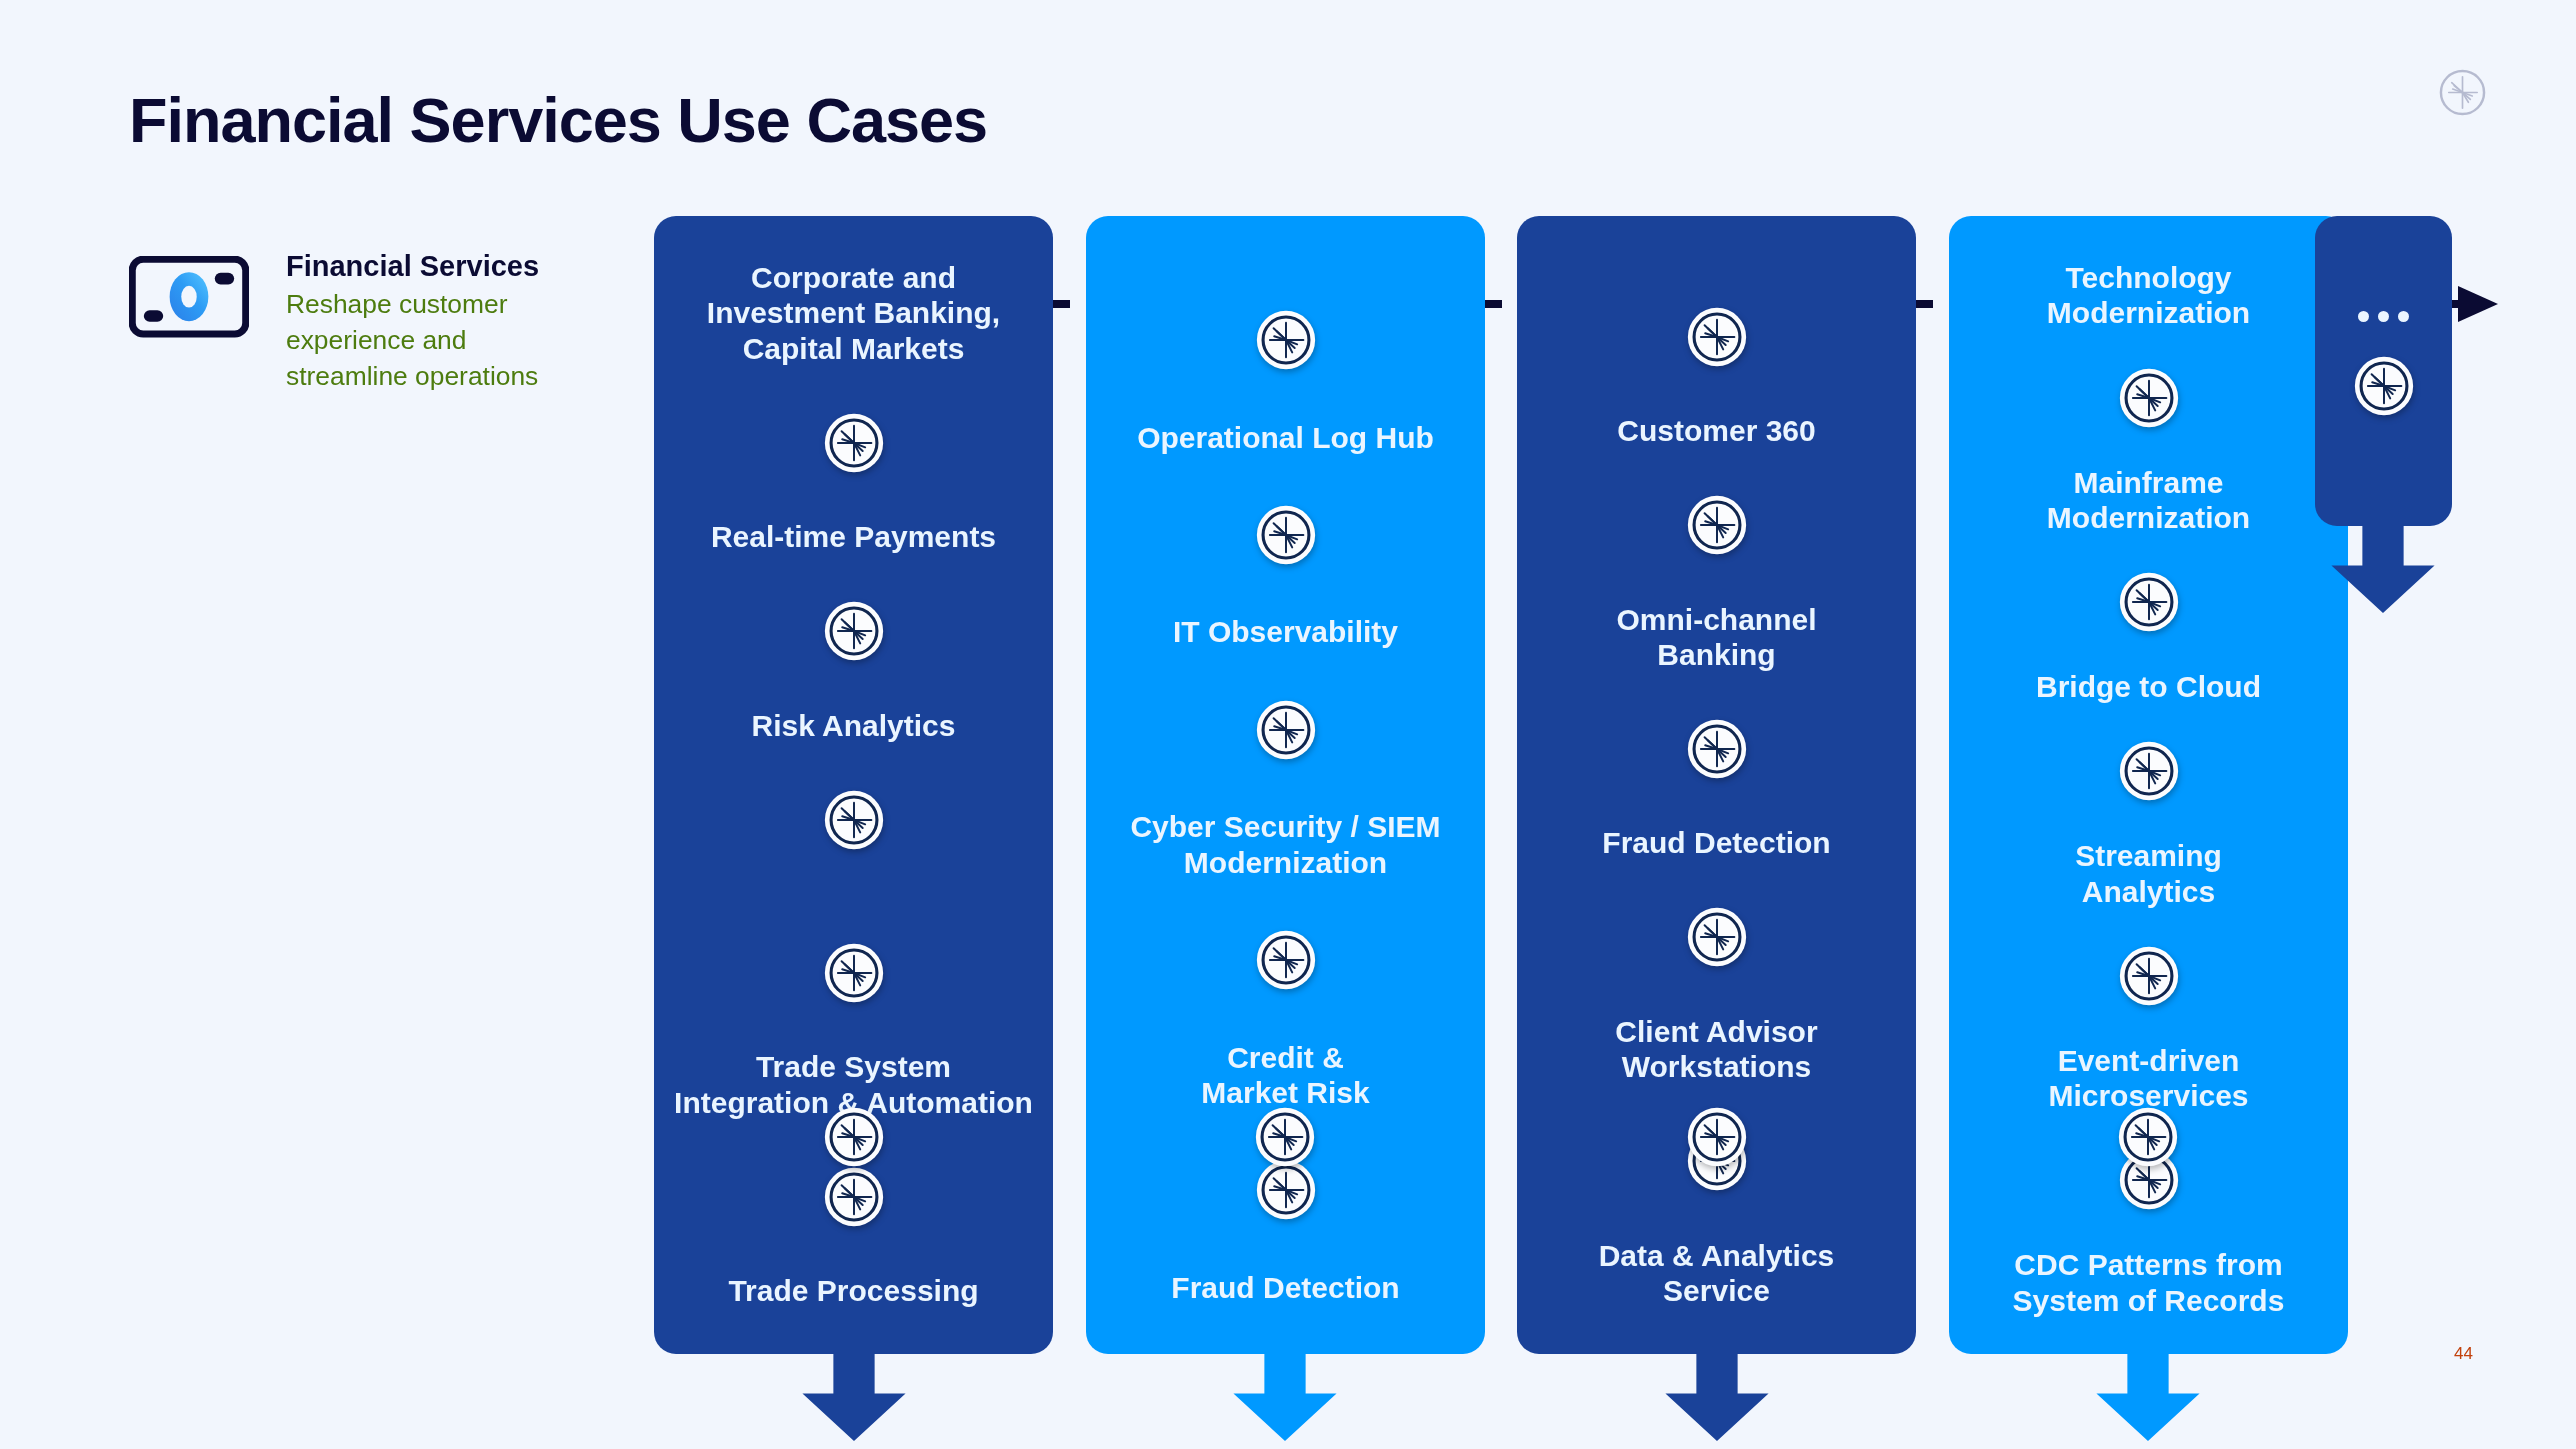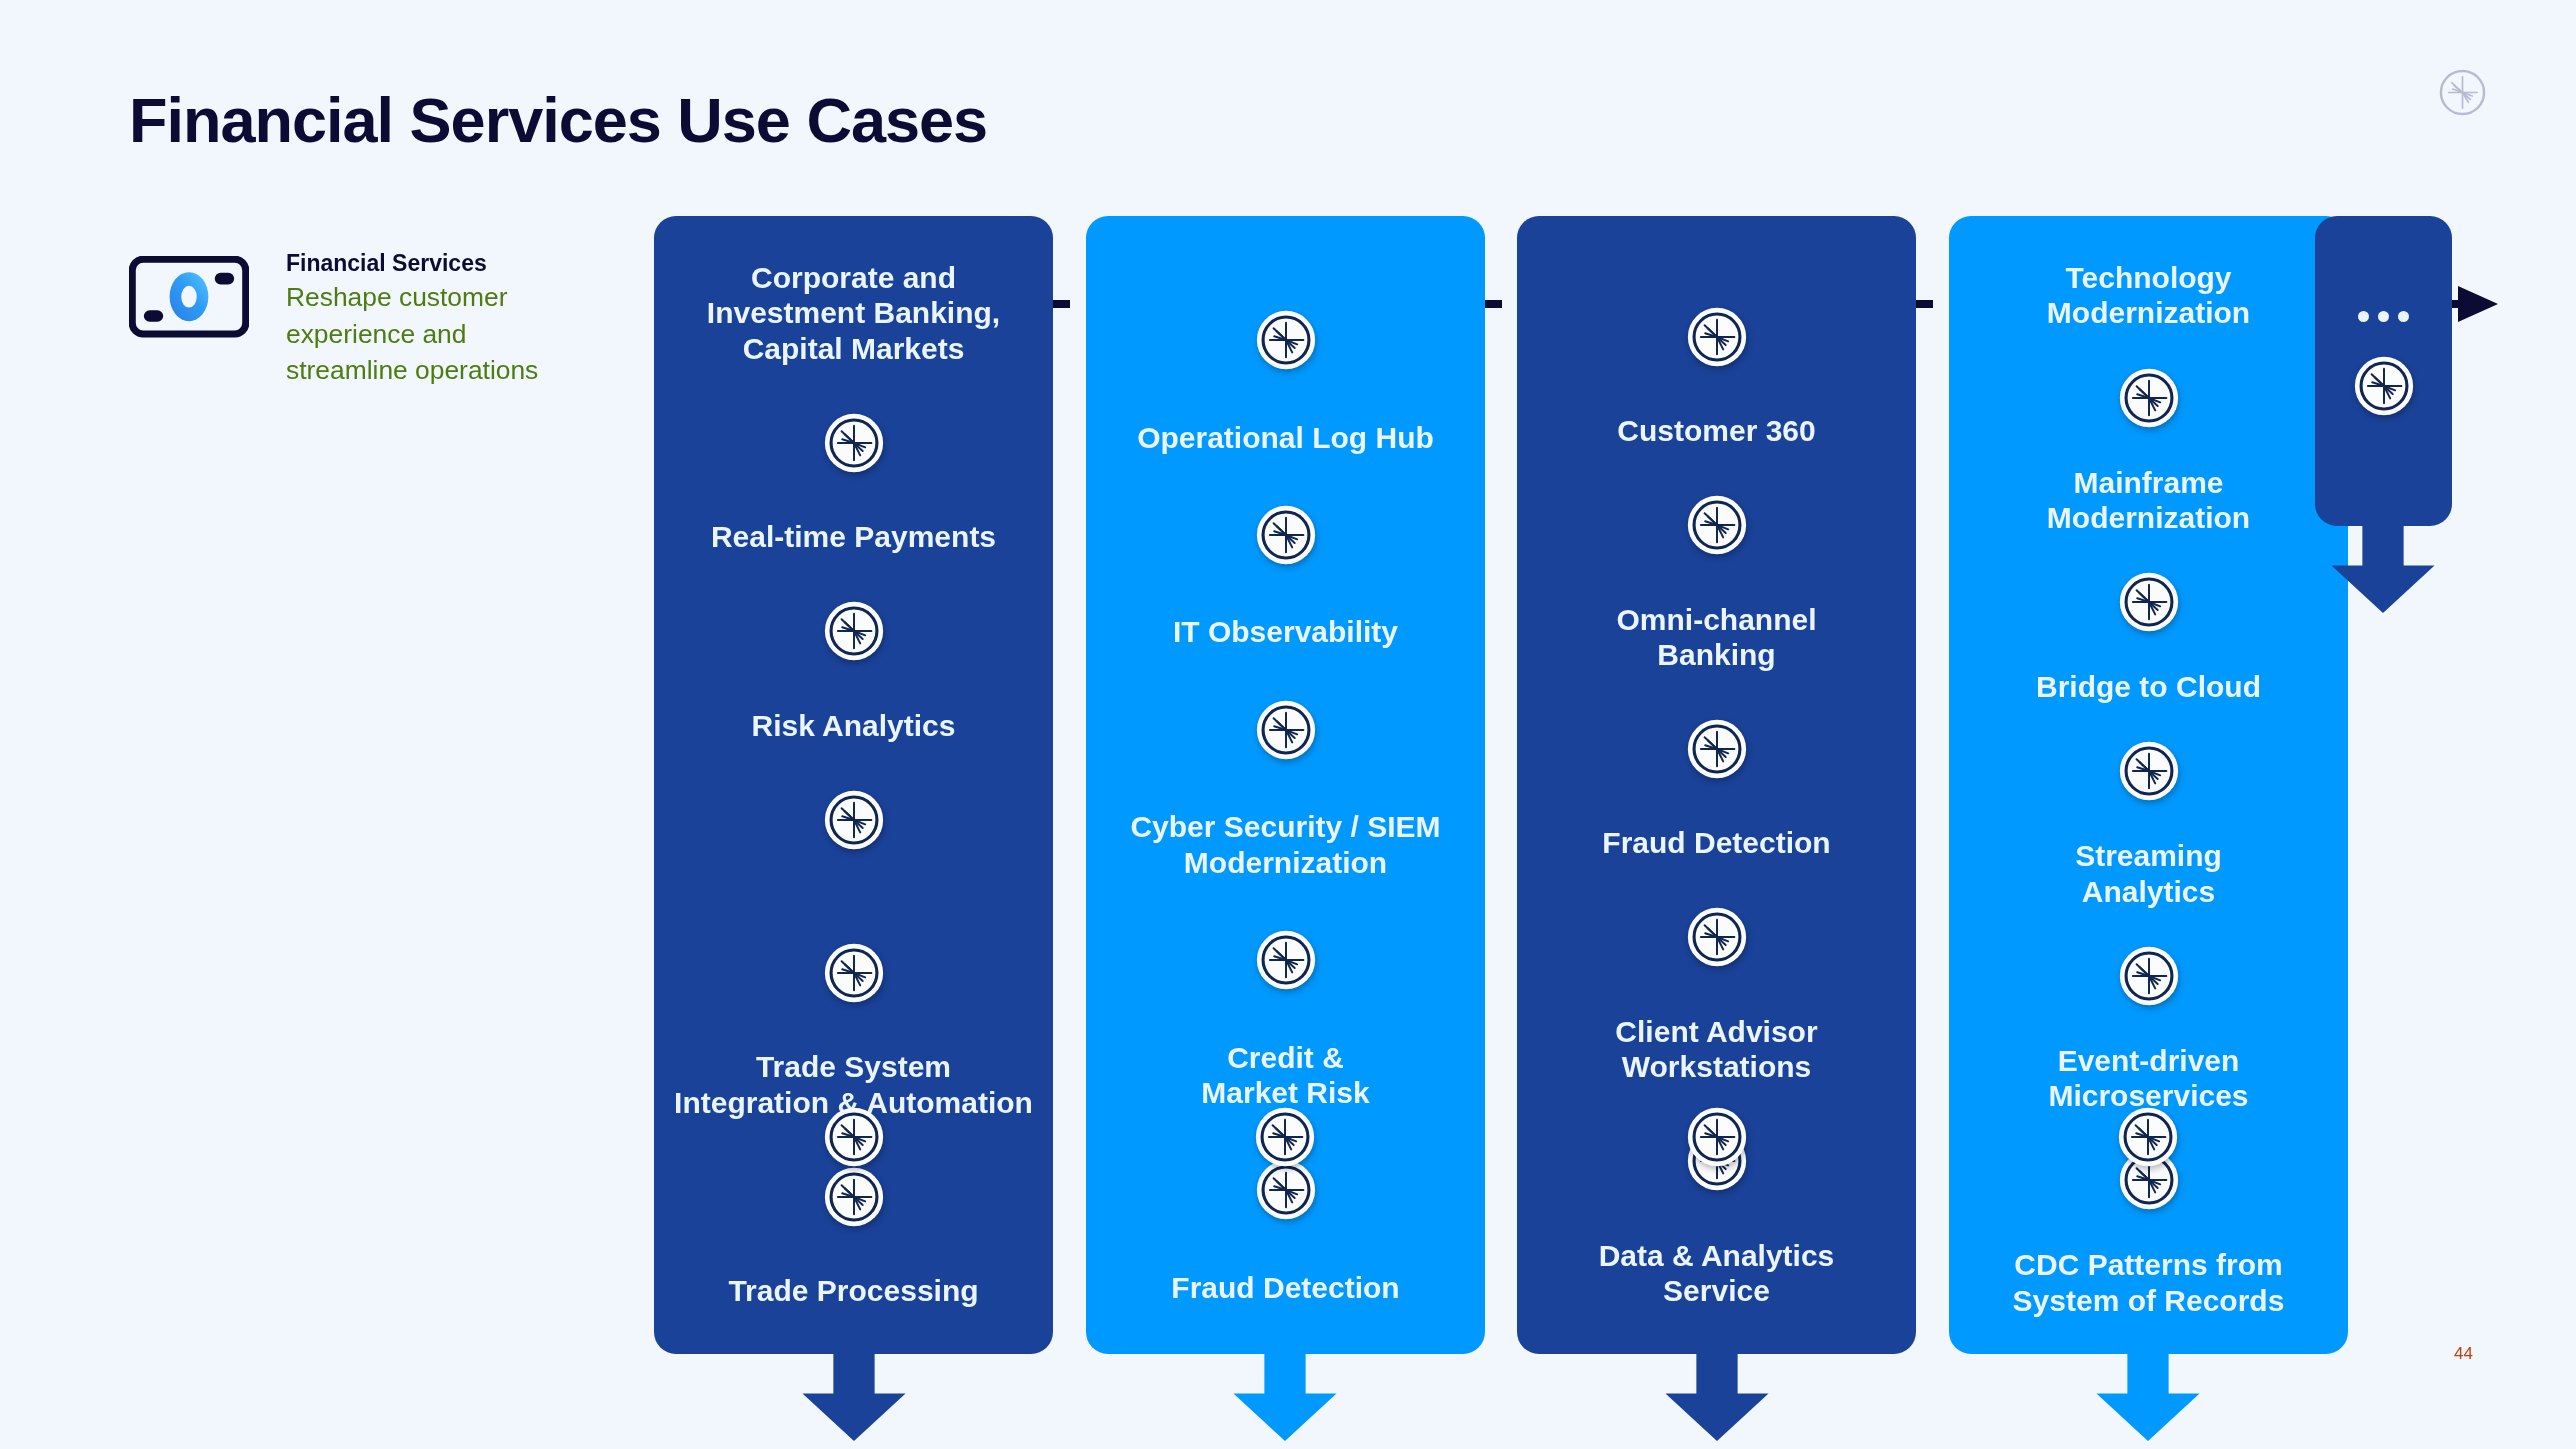--- a/index.html
+++ b/index.html
@@ -61,21 +61,21 @@
   #legend-icon {
     flex: 0 0 auto;
     width: 120px;
     height: 81px;
     margin-top: 6.4px;
   }
   #legend-text {
     padding-top: 1.3px;
   }
   #legend-title {
-    font-size: 23px;
+    font-size: 29px;
     font-weight: 700;
     color: #0B0B33;
     line-height: 1.08;
     white-space: nowrap;
   }
   #legend-desc {
     font-size: 26.4px;
     font-weight: 400;
     color: #4d7c0f;
     line-height: 1.38;

